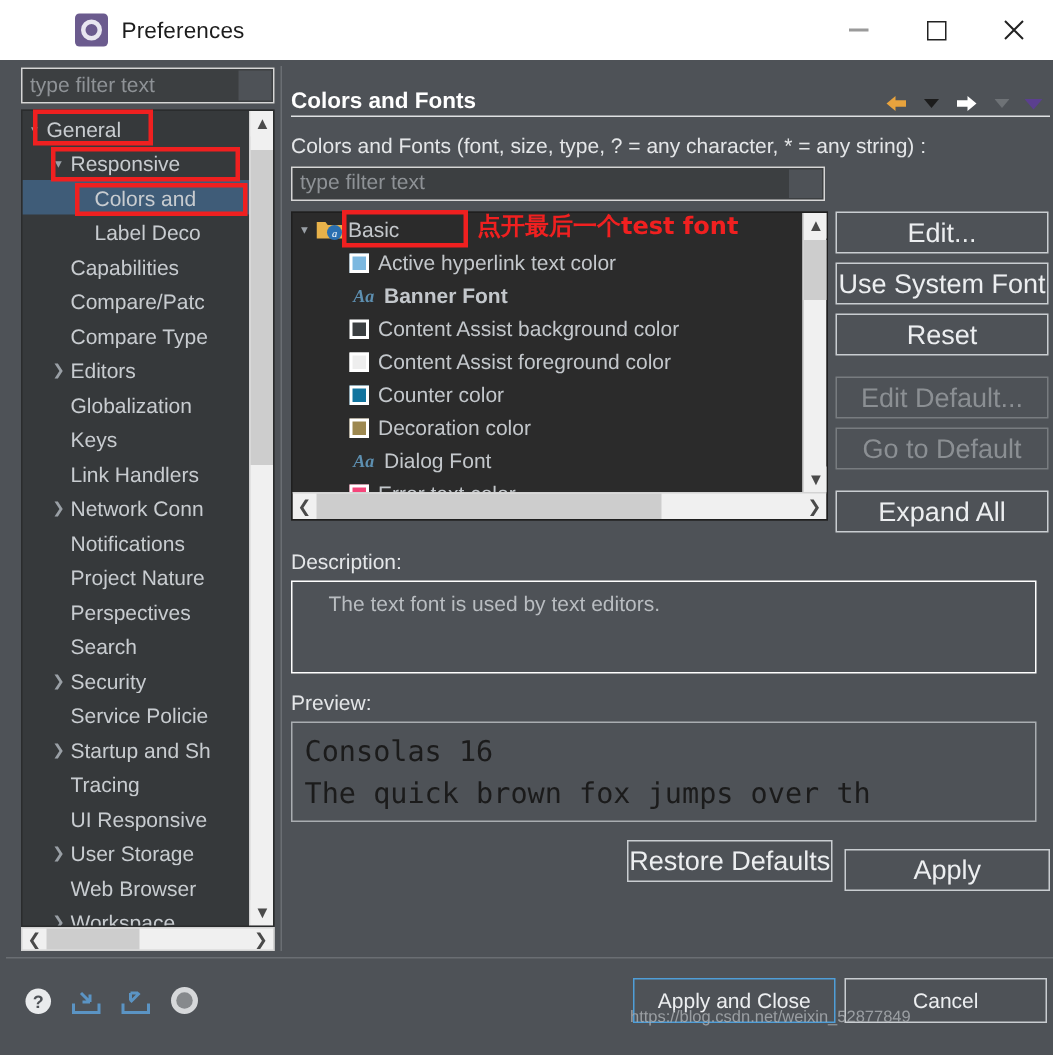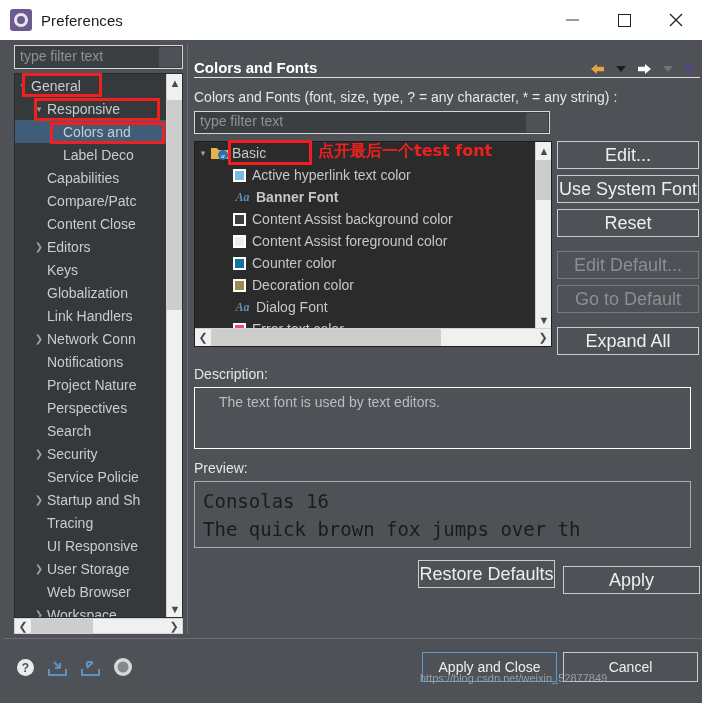--- a/index.html
+++ b/index.html
@@ -7,21 +7,21 @@
     width: 702px; height: 703px;
     font-family: "Liberation Sans", sans-serif;
     overflow: hidden;
     background: #4e5257;
   }
 
   
   .titlebar {
     position: absolute; left: 0; top: 0; width: 702px; height: 40px;
     background: #ffffff;
-    display: flex; align-items: center;
+    display: flex; align-items: center; padding-left: 40px;
   }
   .title-icon {
     width: 22px; height: 22px; margin-left: 10px; margin-right: 9px;
     background: #6b5b8e;
     border-radius: 3px;
     position: relative;
     flex: 0 0 auto;
   }
   .title-icon::before {
     content: ""; position: absolute; left: 4px; top: 4px;
@@ -280,36 +280,36 @@
             <span class="tlabel">Capabilities</span>
           </div>
           <div class="tnode">
             <span style="width: 16px; flex: 0 0 16px;"></span>
             <span class="tarrow"></span>
             <span class="tlabel">Compare/Patc</span>
           </div>
           <div class="tnode">
             <span style="width: 16px; flex: 0 0 16px;"></span>
             <span class="tarrow"></span>
-            <span class="tlabel">Content Close</span>
+            <span class="tlabel">Compare Type</span>
           </div>
           <div class="tnode">
             <span style="width: 16px; flex: 0 0 16px;"></span>
             <span class="tarrow" style="font-size: 10px;">❯</span>
             <span class="tlabel">Editors</span>
           </div>
           <div class="tnode">
             <span style="width: 16px; flex: 0 0 16px;"></span>
             <span class="tarrow"></span>
+            <span class="tlabel">Globalization</span>
+          </div>
+          <div class="tnode">
+            <span style="width: 16px; flex: 0 0 16px;"></span>
+            <span class="tarrow"></span>
             <span class="tlabel">Keys</span>
-          </div>
-          <div class="tnode">
-            <span style="width: 16px; flex: 0 0 16px;"></span>
-            <span class="tarrow"></span>
-            <span class="tlabel">Globalization</span>
           </div>
           <div class="tnode">
             <span style="width: 16px; flex: 0 0 16px;"></span>
             <span class="tarrow"></span>
             <span class="tlabel">Link Handlers</span>
           </div>
           <div class="tnode">
             <span style="width: 16px; flex: 0 0 16px;"></span>
             <span class="tarrow" style="font-size: 10px;">❯</span>
             <span class="tlabel">Network Conn</span>

